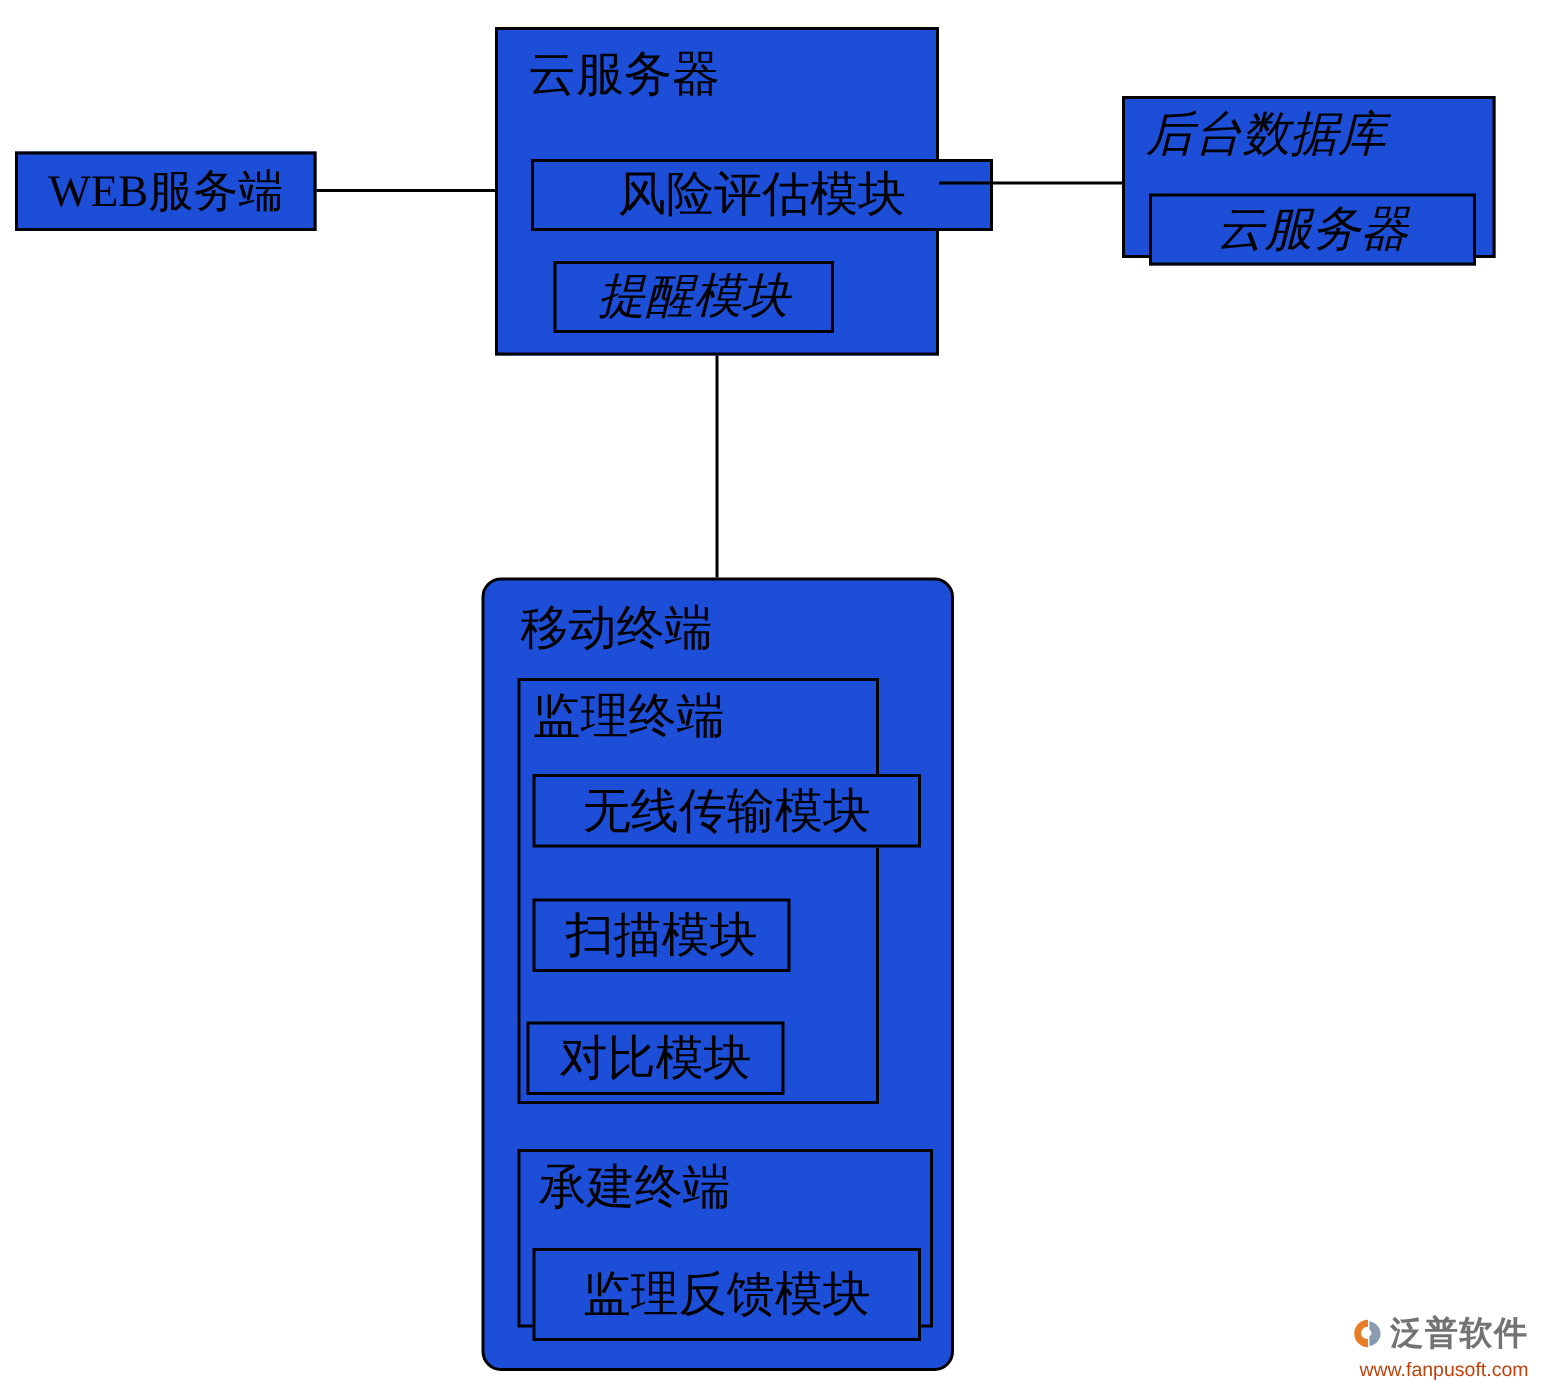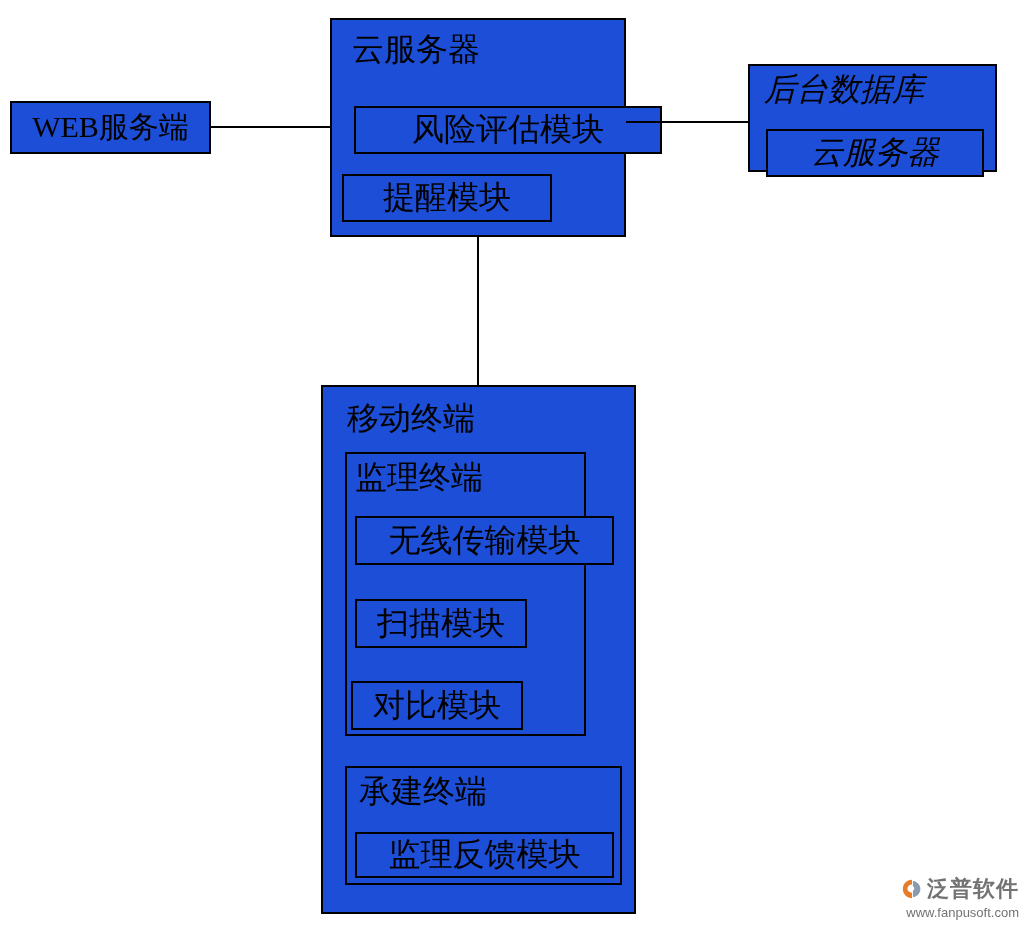--- a/index.html
+++ b/index.html
@@ -59,76 +59,76 @@
     justify-content: flex-end;
     gap: 4px;
   }
   #watermark .brand-text {
     color: #737373;
     font-size: 22px;
     font-weight: bold;
     letter-spacing: 1px;
   }
   #watermark .url-text {
-    color: #737373;
+    color: #c2410c;
     font-size: 13px;
     margin-top: 1px;
   }
 </style>
 </head>
 <body>
 
 <div id="canvas">
 
   <div class="box centered-label" style="left:10px; top:101px; width:201px; height:53px;">
     <span>WEB服务端</span>
   </div>
 
   <div class="line" style="left:211px; top:126px; width:119px; height:2px;"></div>
 
   <div class="box" style="left:330px; top:18px; width:296px; height:219px;">
     <div class="node-title" style="left:20px; top:10px;">云服务器</div>
     <div class="box module" style="left:22px; top:74px; width:308px; height:48px;margin-top:12px;">
       <span>风险评估模块</span>
     </div>
-    <div class="box module" style="left:10px; top:154px; width:210px; height:48px;">
+    <div class="box module" style="left:37px; top:154px; width:187px; height:48px;font-style:italic;">
       <span>提醒模块</span>
     </div>
   </div>
 
   <div class="line" style="left:626px; top:121px; width:122px; height:2px;"></div>
 
   <div class="box" style="left:748px; top:64px; width:249px; height:108px;font-style:italic;">
     <div class="node-title" style="left:14px; top:4px;">后台数据库</div>
     <div class="box module" style="left:16px; top:63px; width:218px; height:48px;">
       <span>云服务器</span>
     </div>
   </div>
 
   <div class="line" style="left:477px; top:237px; width:2px; height:148px;"></div>
 
-  <div class="box" style="left:321px; top:385px; width:315px; height:529px;">
+  <div class="box" style="left:321px; top:385px; width:315px; height:529px;border-radius:13px;">
     <div class="node-title" style="left:24px; top:12px;">移动终端</div>
 
     <div class="box" style="left:22px; top:65px; width:241px; height:284px;">
       <div class="node-title" style="left:8px; top:4px;">监理终端</div>
       <div class="box module" style="left:8px; top:62px; width:259px; height:49px;">
         <span>无线传输模块</span>
       </div>
       <div class="box module" style="left:8px; top:145px; width:172px; height:49px;align-items:flex-end;">
         <span>扫描模块</span>
       </div>
       <div class="box module" style="left:4px; top:227px; width:172px; height:49px;">
         <span>对比模块</span>
       </div>
     </div>
 
     <div class="box" style="left:22px; top:379px; width:277px; height:119px;">
       <div class="node-title" style="left:12px; top:4px;">承建终端</div>
-      <div class="box module" style="left:8px; top:64px; width:259px; height:46px;">
+      <div class="box module" style="left:8px; top:64px; width:259px; height:62px;">
         <span>监理反馈模块</span>
       </div>
     </div>
   </div>
 
   <div id="watermark">
     <div class="brand-row">
       <span style="display:inline-flex;">
         <svg width="22" height="22" viewBox="0 0 24 24">
           <path d="M12 2 C6 2 2 7 2 12 C2 18 7 22 12 22 L12 16 C9 16 7 14 7 12 C7 9 9 7 12 7 Z" fill="#e97c26"></path>

